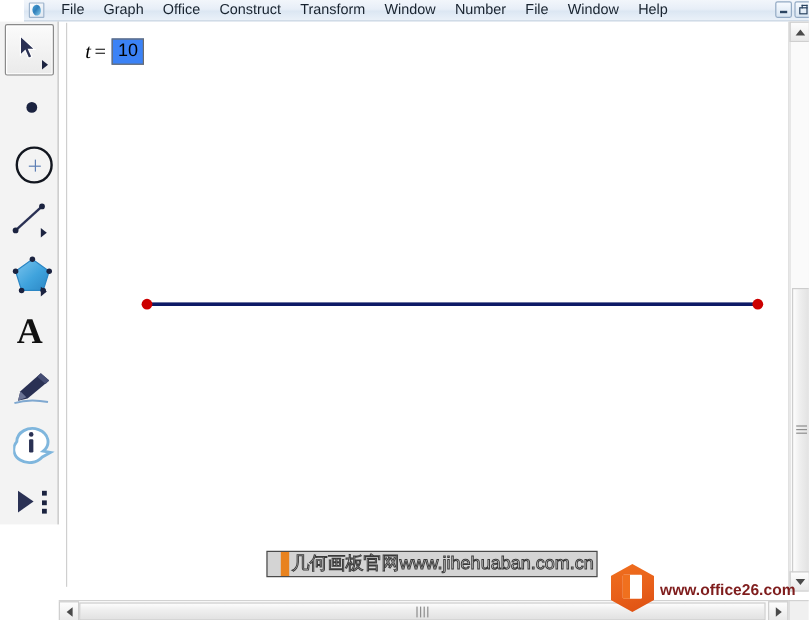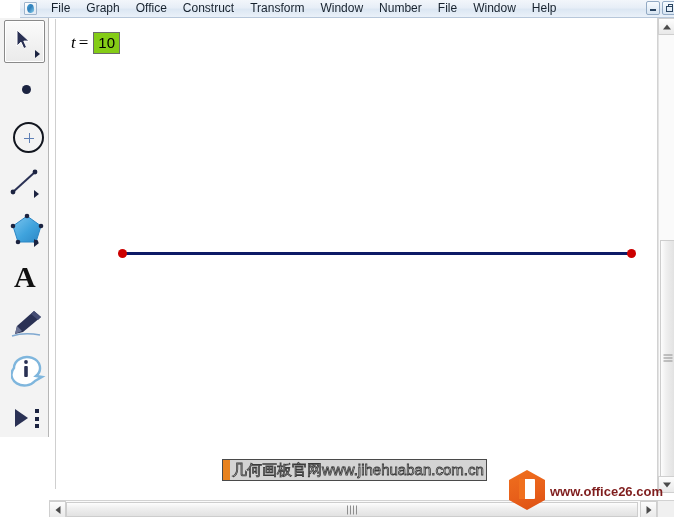--- a/index.html
+++ b/index.html
@@ -210,21 +210,21 @@
     color: #000000;
     margin-right: 5px;
   }
   #param .pval {
     font-family: "Liberation Sans", sans-serif;
     font-size: 15px;
     color: #000000;
     border: 1px solid #6c6c6c;
     padding: 0px 4px 1px 4px;
     line-height: 19px;
-    background: #84cc16;
+    background: #3b82f6;
   }
 
   
   #segment {
     position: absolute;
     left: 66px; top: 233px;
     width: 512px; height: 3px;
     background: #0d1a66;
   }
   .endpoint {
@@ -239,20 +239,21 @@
 
   
   #wm1 {
     position: absolute;
     left: 166px; top: 440px;
     height: 22px;
     background: #d4d4d4;
     border: 1px solid #4a4a4a;
     display: flex; align-items: center;
     padding-right: 2px;
+    padding-left: 11px;
   }
   #wm1 .bar { width: 7px; height: 20px; background: #e8821e; flex: 0 0 auto; margin-right: 2px;}
   #wm1 .wtxt {
     font-family: "Liberation Sans", sans-serif;
     font-size: 15px;
     line-height: 18px;
     color: #d6d6d6;
     -webkit-text-stroke: 0.8px #3a3a3a;
     letter-spacing: 0px;
     white-space: nowrap;

